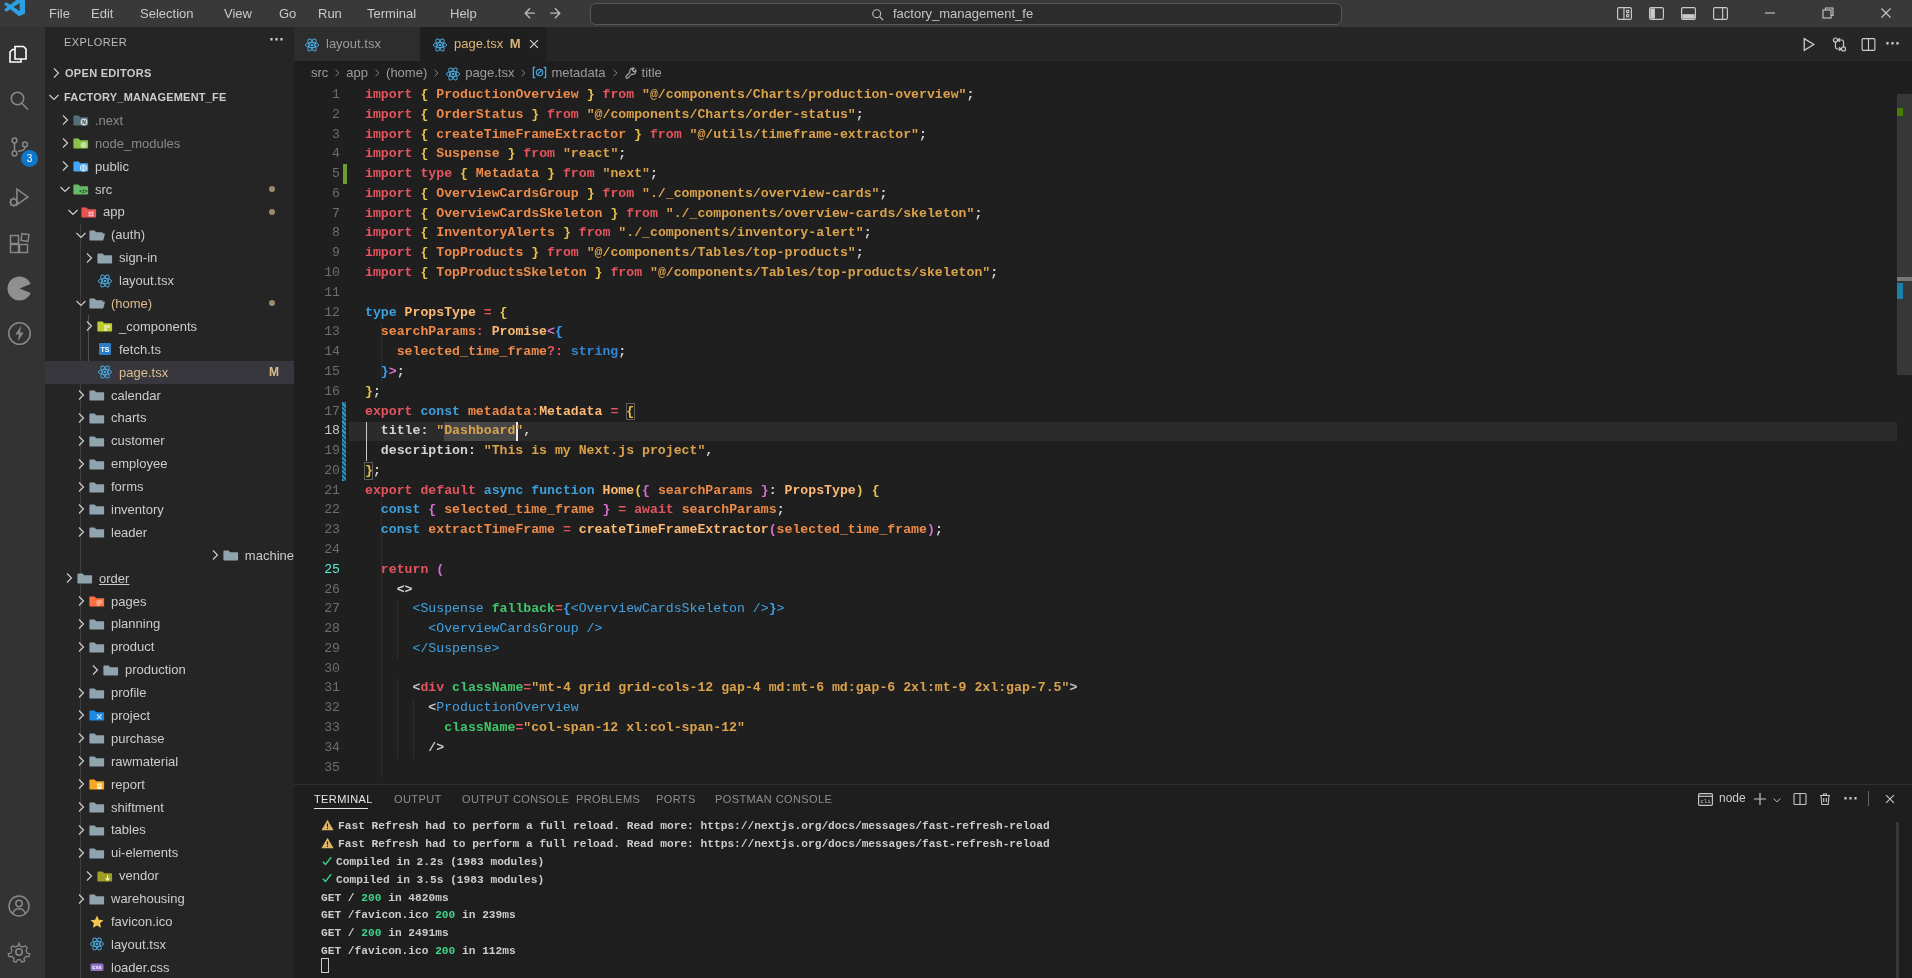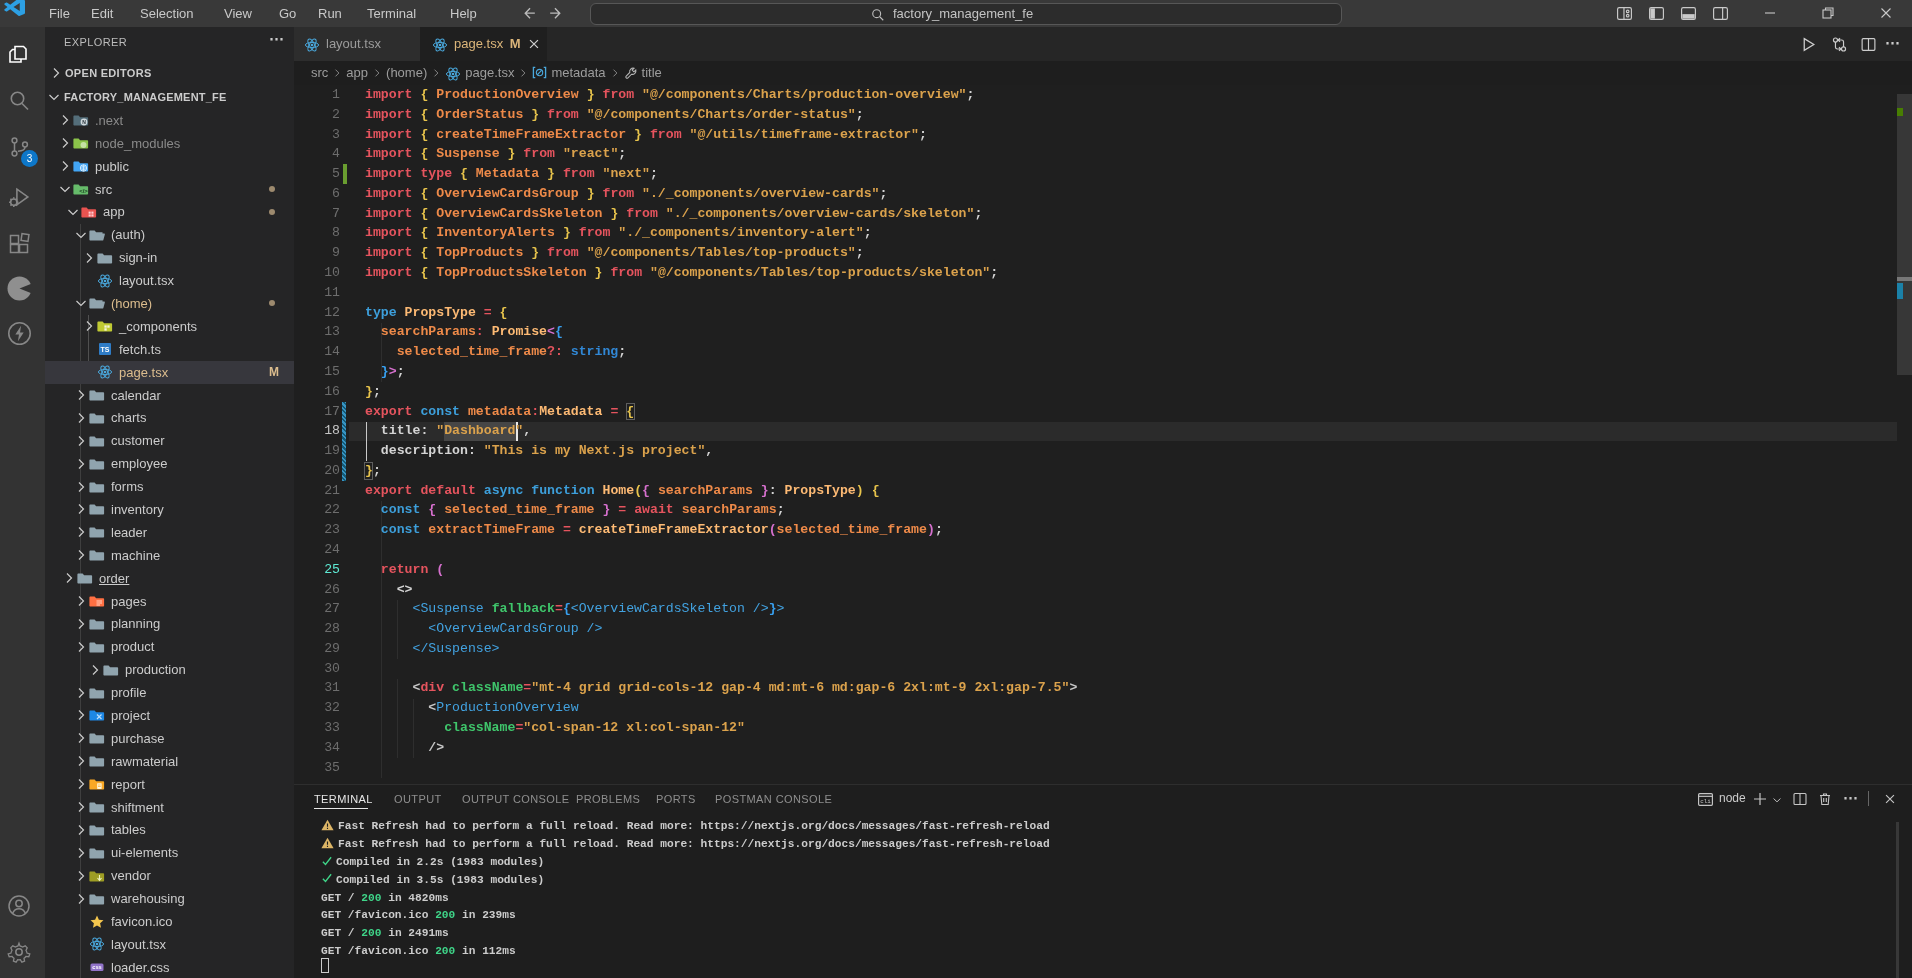--- a/index.html
+++ b/index.html
@@ -377,21 +377,21 @@
         <span class="chev">
           <svg width="16" height="16" viewBox="0 0 16 16">
             <path d="M6 3.5 L10.5 8 L6 12.5" stroke="#cccccc" stroke-width="1.2" fill="none"></path>
           </svg>
         </span>
         <span class="ficon"><svg width="16" height="16" viewBox="0 0 16 16">
             <path d="M1.2 3.6 h4.4 l1.5 1.7 h7.2 c0.5 0 0.8 0.35 0.8 0.8 v6.6 c0 0.45-0.35 0.8-0.8 0.8 H1.2 c-0.45 0-0.8-0.35-0.8-0.8 V4.4 c0-0.45 0.35-0.8 0.8-0.8 z" fill="#90a4ae"></path>
           </svg></span>
         <span class="" style="">leader</span>
       </div>
-<div class="row" style="padding-left:28px;">
+<div class="row" style="padding-left:28px;justify-content:flex-end;">
         <span class="chev">
           <svg width="16" height="16" viewBox="0 0 16 16">
             <path d="M6 3.5 L10.5 8 L6 12.5" stroke="#cccccc" stroke-width="1.2" fill="none"></path>
           </svg>
         </span>
         <span class="ficon"><svg width="16" height="16" viewBox="0 0 16 16">
             <path d="M1.2 3.6 h4.4 l1.5 1.7 h7.2 c0.5 0 0.8 0.35 0.8 0.8 v6.6 c0 0.45-0.35 0.8-0.8 0.8 H1.2 c-0.45 0-0.8-0.35-0.8-0.8 V4.4 c0-0.45 0.35-0.8 0.8-0.8 z" fill="#90a4ae"></path>
           </svg></span>
         <span class="" style="">machine</span>
       </div>
@@ -537,21 +537,21 @@
         <span class="chev">
           <svg width="16" height="16" viewBox="0 0 16 16">
             <path d="M6 3.5 L10.5 8 L6 12.5" stroke="#cccccc" stroke-width="1.2" fill="none"></path>
           </svg>
         </span>
         <span class="ficon"><svg width="16" height="16" viewBox="0 0 16 16">
             <path d="M1.2 3.6 h4.4 l1.5 1.7 h7.2 c0.5 0 0.8 0.35 0.8 0.8 v6.6 c0 0.45-0.35 0.8-0.8 0.8 H1.2 c-0.45 0-0.8-0.35-0.8-0.8 V4.4 c0-0.45 0.35-0.8 0.8-0.8 z" fill="#90a4ae"></path>
           </svg></span>
         <span class="" style="">ui-elements</span>
       </div>
-<div class="row" style="padding-left:28px;">
+<div class="row" style="padding-left:36px;">
         <span class="chev">
           <svg width="16" height="16" viewBox="0 0 16 16">
             <path d="M6 3.5 L10.5 8 L6 12.5" stroke="#cccccc" stroke-width="1.2" fill="none"></path>
           </svg>
         </span>
         <span class="ficon"><svg width="16" height="16" viewBox="0 0 16 16">
             <path d="M1.2 3.6 h4.4 l1.5 1.7 h7.2 c0.5 0 0.8 0.35 0.8 0.8 v6.6 c0 0.45-0.35 0.8-0.8 0.8 H1.2 c-0.45 0-0.8-0.35-0.8-0.8 V4.4 c0-0.45 0.35-0.8 0.8-0.8 z" fill="#9e9d24"></path>
             <path d="M10.5 7 V12 M8.5 10 L10.5 12.3 L12.5 10" stroke="#f0f4c3" stroke-width="1.1" fill="none"></path>
           </svg></span>
         <span class="" style="">vendor</span>

